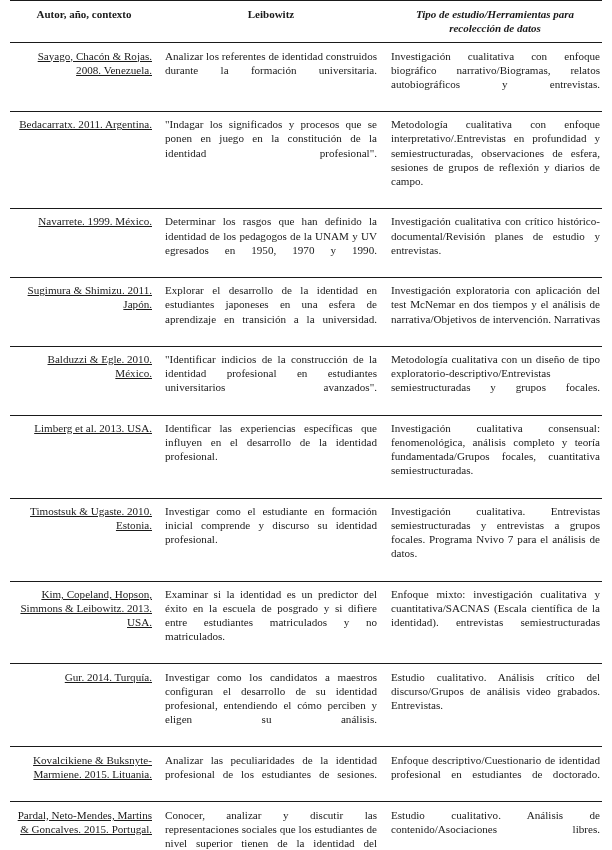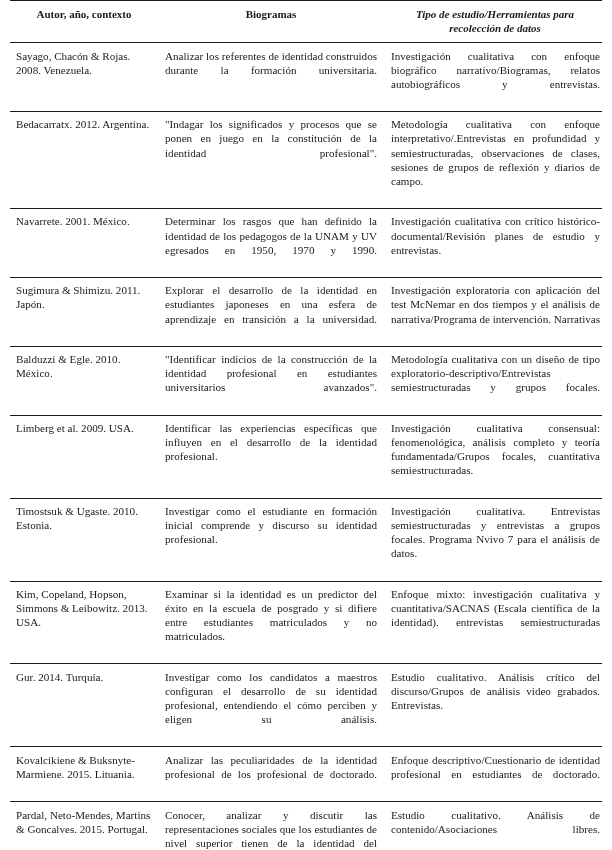--- a/index.html
+++ b/index.html
@@ -49,23 +49,24 @@
     line-height: 14.1px;
     vertical-align: top;
     border-bottom: 1.1px solid #1a1a1a;
     padding: 5.5px 4px 6px 4px;
     hyphens: none;
   }
   tbody tr:last-child td {
     border-bottom: 1.6px solid #1a1a1a;
   }
   td.col-author {
-    text-align: left;
+    text-align: right;
     padding-left: 6px;
     padding-right: 6px;
+    text-decoration: underline;
   }
   td.col-obj {
     text-align: justify;
     text-justify: inter-word;
     padding-left: 7px;
     padding-right: 7px;
   }
   td.col-type {
     text-align: justify;
     text-justify: inter-word;
@@ -87,73 +88,73 @@
 <div class="page">
   <table class="review-table">
     <colgroup>
       <col class="c1">
         <col class="c2">
         <col class="c3">
     </colgroup>
     <thead>
       <tr>
         <th class="h1">Autor, año, contexto</th>
-        <th class="h2">Biogramas</th>
+        <th class="h2">Leibowitz</th>
         <th class="h3">Tipo de estudio/Herramientas para recolección de datos</th>
       </tr>
     </thead>
     <tbody>
       <tr>
         <td class="col-author">Sayago, Chacón &amp; Rojas. 2008. Venezuela.</td>
         <td class="col-obj">Analizar los referentes de identidad construidos durante la formación universitaria.</td>
         <td class="col-type">Investigación cualitativa con enfoque biográfico narrativo/Biogramas, relatos autobiográficos y entrevistas.</td>
       </tr>
       <tr>
-        <td class="col-author">Bedacarratx. 2012. Argentina.</td>
+        <td class="col-author">Bedacarratx. 2011. Argentina.</td>
         <td class="col-obj">"Indagar los significados y procesos que se ponen en juego en la constitución de la identidad profesional".</td>
-        <td class="col-type">Metodología cualitativa con enfoque interpretativo/.Entrevistas en profundidad y semiestructuradas, observaciones de clases, sesiones de grupos de reflexión y diarios de campo.</td>
+        <td class="col-type">Metodología cualitativa con enfoque interpretativo/.Entrevistas en profundidad y semiestructuradas, observaciones de esfera, sesiones de grupos de reflexión y diarios de campo.</td>
       </tr>
       <tr>
-        <td class="col-author">Navarrete. 2001. México.</td>
+        <td class="col-author">Navarrete. 1999. México.</td>
         <td class="col-obj">Determinar los rasgos que han definido la identidad de los pedagogos de la UNAM y UV egresados en 1950, 1970 y 1990.</td>
         <td class="col-type">Investigación cualitativa con crítico histórico-documental/Revisión planes de estudio y entrevistas.</td>
       </tr>
       <tr>
         <td class="col-author">Sugimura &amp; Shimizu. 2011. Japón.</td>
         <td class="col-obj">Explorar el desarrollo de la identidad en estudiantes japoneses en una esfera de aprendizaje en transición a la universidad.</td>
-        <td class="col-type">Investigación exploratoria con aplicación del test McNemar en dos tiempos y el análisis de narrativa/Programa de intervención. Narrativas</td>
+        <td class="col-type">Investigación exploratoria con aplicación del test McNemar en dos tiempos y el análisis de narrativa/Objetivos de intervención. Narrativas</td>
       </tr>
       <tr>
         <td class="col-author">Balduzzi &amp; Egle. 2010. México.</td>
         <td class="col-obj">"Identificar indicios de la construcción de la identidad profesional en estudiantes universitarios avanzados".</td>
         <td class="col-type">Metodología cualitativa con un diseño de tipo exploratorio-descriptivo/Entrevistas semiestructuradas y grupos focales.</td>
       </tr>
       <tr>
-        <td class="col-author">Limberg et al. 2009. USA.</td>
+        <td class="col-author">Limberg et al. 2013. USA.</td>
         <td class="col-obj">Identificar las experiencias específicas que influyen en el desarrollo de la identidad profesional.</td>
         <td class="col-type">Investigación cualitativa consensual: fenomenológica, análisis completo y teoría fundamentada/Grupos focales, cuantitativa semiestructuradas.</td>
       </tr>
       <tr>
         <td class="col-author">Timostsuk &amp; Ugaste. 2010. Estonia.</td>
         <td class="col-obj">Investigar como el estudiante en formación inicial comprende y discurso su identidad profesional.</td>
         <td class="col-type">Investigación cualitativa. Entrevistas semiestructuradas y entrevistas a grupos focales. Programa Nvivo 7 para el análisis de datos.</td>
       </tr>
       <tr>
         <td class="col-author">Kim, Copeland, Hopson, Simmons &amp; Leibowitz. 2013. USA.</td>
         <td class="col-obj">Examinar si la identidad es un predictor del éxito en la escuela de posgrado y si difiere entre estudiantes matriculados y no matriculados.</td>
         <td class="col-type">Enfoque mixto: investigación cualitativa y cuantitativa/SACNAS (Escala científica de la identidad). entrevistas semiestructuradas</td>
       </tr>
       <tr>
         <td class="col-author">Gur. 2014. Turquía.</td>
         <td class="col-obj">Investigar como los candidatos a maestros configuran el desarrollo de su identidad profesional, entendiendo el cómo perciben y eligen su análisis.</td>
         <td class="col-type">Estudio cualitativo. Análisis crítico del discurso/Grupos de análisis video grabados. Entrevistas.</td>
       </tr>
       <tr>
         <td class="col-author">Kovalcikiene &amp; Buksnyte-Marmiene. 2015. Lituania.</td>
-        <td class="col-obj">Analizar las peculiaridades de la identidad profesional de los profesional de doctorado.</td>
+        <td class="col-obj">Analizar las peculiaridades de la identidad profesional de los estudiantes de sesiones.</td>
         <td class="col-type">Enfoque descriptivo/Cuestionario de identidad profesional en estudiantes de doctorado.</td>
       </tr>
       <tr>
         <td class="col-author">Pardal, Neto-Mendes, Martins &amp; Goncalves. 2015. Portugal.</td>
         <td class="col-obj">Conocer, analizar y discutir las representaciones sociales que los estudiantes de nivel superior tienen de la identidad del profesor</td>
         <td class="col-type">Estudio cualitativo. Análisis de contenido/Asociaciones libres.</td>
       </tr>
 
     </tbody>
   </table>

